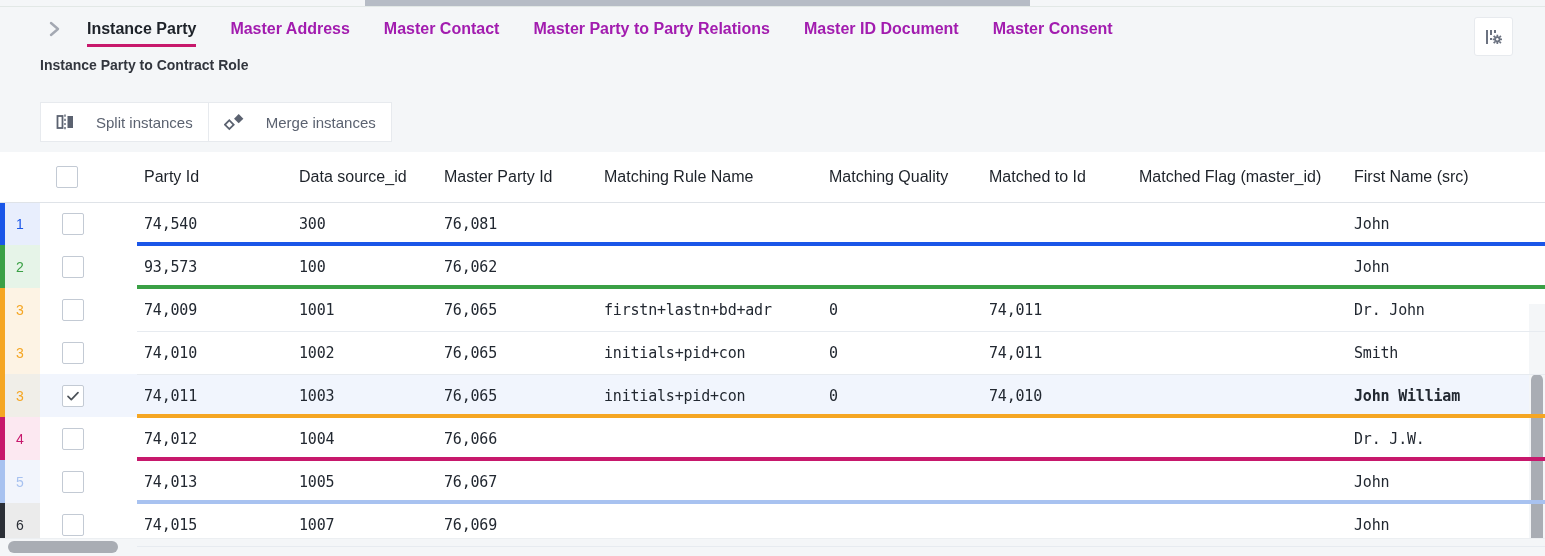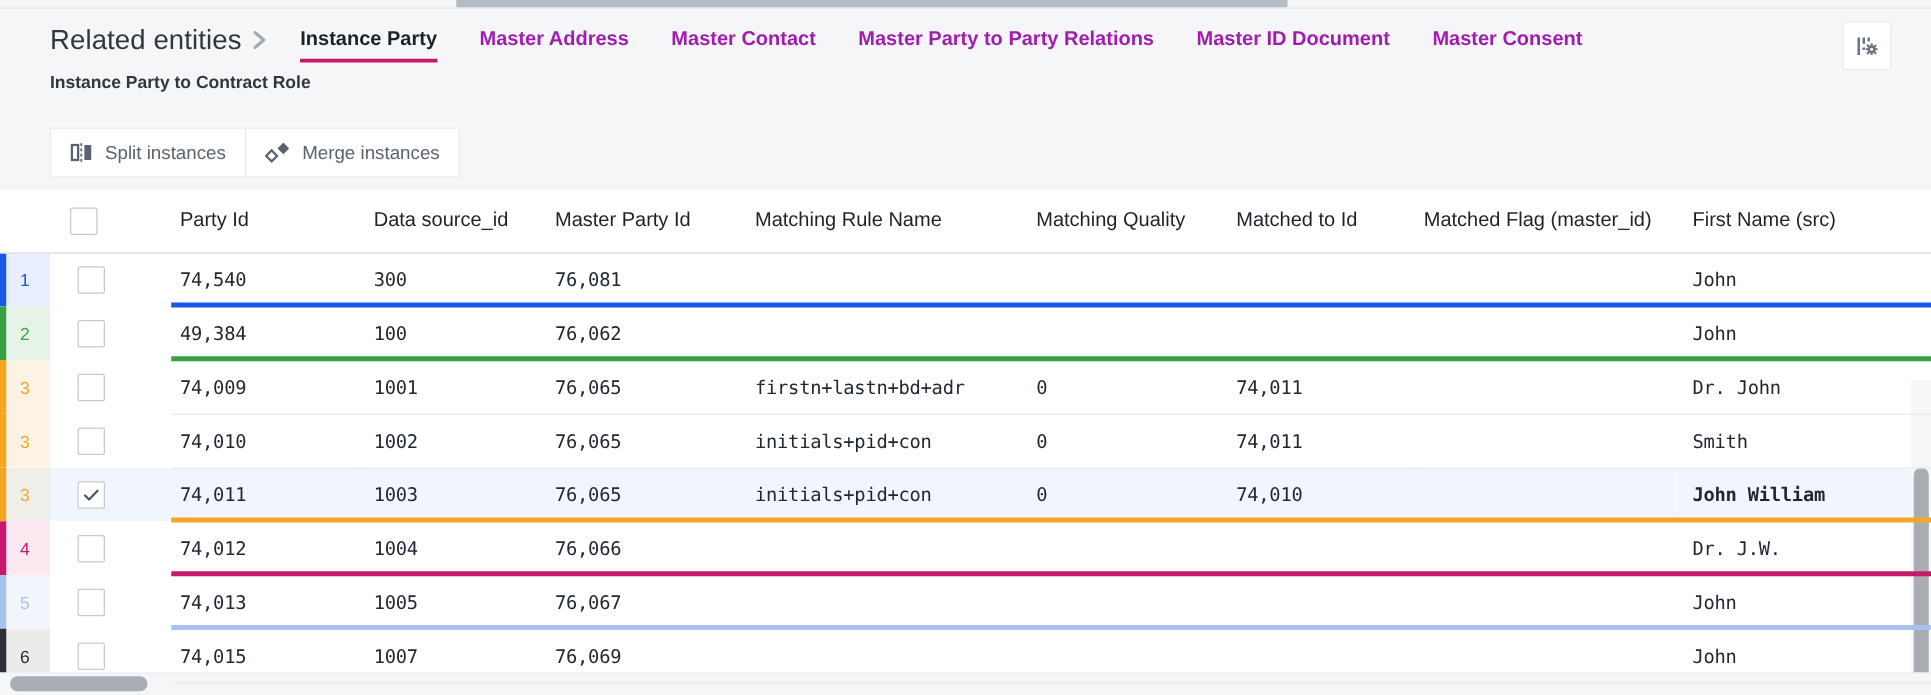--- a/index.html
+++ b/index.html
@@ -72,21 +72,21 @@
     cursor: pointer;
   }
 
   
   .toolbar {
     position: absolute; left: 40px; top: 95px;
     display: flex;
   }
   .tb-btn {
     height: 40px; background: #ffffff; border: 1px solid #e7eaee;
-    display: flex; align-items: center; gap: 8px;
+    display: flex; align-items: center; gap: 20px;
     padding: 0 15px; font-size: 15px; color: #5b6270;
     cursor: pointer;
   }
   .tb-btn + .tb-btn { border-left: none; }
   .tb-ico { display: flex; align-items: center; color: #5b6270; }
 
   
   .table-wrap {
     position: absolute; left: 0; top: 152px; width: 1545px; height: 404px;
     background: #ffffff; overflow: hidden;
@@ -172,21 +172,20 @@
 <div id="app">
 
   <div class="page-scroll-track">
     <div class="page-scroll-thumb" id="page-scroll-thumb" style="left: 365px; width: 665px;"></div>
   </div>
   <div class="top-hairline"></div>
 
   <div class="header">
 
     <div class="tabrow">
-      <div class="crumb-title">Related entities</div>
       <div class="crumb-chevron">
         <svg width="14" height="20" viewBox="0 0 14 20" aria-hidden="true">
           <path d="M3 4 L10 10 L3 16" fill="none" stroke="#a3a8b2" stroke-width="2.4" stroke-linecap="round" stroke-linejoin="round"></path>
         </svg>
       </div>
       <div id="tabs-host" style="display:flex;align-items:flex-start;">
           <div class="tab active" style="--u: #c7186c;"><span>Instance Party</span></div>
           <div class="tab"><span>Master Address</span></div>
           <div class="tab"><span>Master Contact</span></div>
           <div class="tab"><span>Master Party to Party Relations</span></div>
@@ -280,21 +279,21 @@
             <td class="mono" style="background: rgb(255, 255, 255);">76,081</td>
             <td class="mono" style="background: rgb(255, 255, 255);"></td>
             <td class="mono" style="background: rgb(255, 255, 255);"></td>
             <td class="mono" style="background: rgb(255, 255, 255);"></td>
             <td class="mono" style="background: rgb(255, 255, 255);"></td>
             <td class="mono" style="background: rgb(255, 255, 255); position: relative;">John<span class="grp-bottom" style="background: rgb(26, 86, 232); height: 4px; left: -1205px; right: 0px;"></span></td>
           </tr>
           <tr>
             <td class="numcell" style="background: rgb(230, 244, 232); color: rgb(58, 160, 69); position: relative;">2<span class="grp-edge" style="background: rgb(58, 160, 69);"></span></td>
             <td style="background: rgb(255, 255, 255);"><span class="cbx row"></span></td>
-            <td class="mono" style="background: rgb(255, 255, 255);">49,384</td>
+            <td class="mono" style="background: rgb(255, 255, 255);">93,573</td>
             <td class="mono" style="background: rgb(255, 255, 255);">100</td>
             <td class="mono" style="background: rgb(255, 255, 255);">76,062</td>
             <td class="mono" style="background: rgb(255, 255, 255);"></td>
             <td class="mono" style="background: rgb(255, 255, 255);"></td>
             <td class="mono" style="background: rgb(255, 255, 255);"></td>
             <td class="mono" style="background: rgb(255, 255, 255);"></td>
             <td class="mono" style="background: rgb(255, 255, 255); position: relative;">John<span class="grp-bottom" style="background: rgb(58, 160, 69); height: 4px; left: -1205px; right: 0px;"></span></td>
           </tr>
           <tr>
             <td class="numcell" style="background: rgb(253, 243, 228); color: rgb(245, 166, 35); position: relative;">3<span class="grp-edge" style="background: rgb(245, 166, 35);"></span></td>

